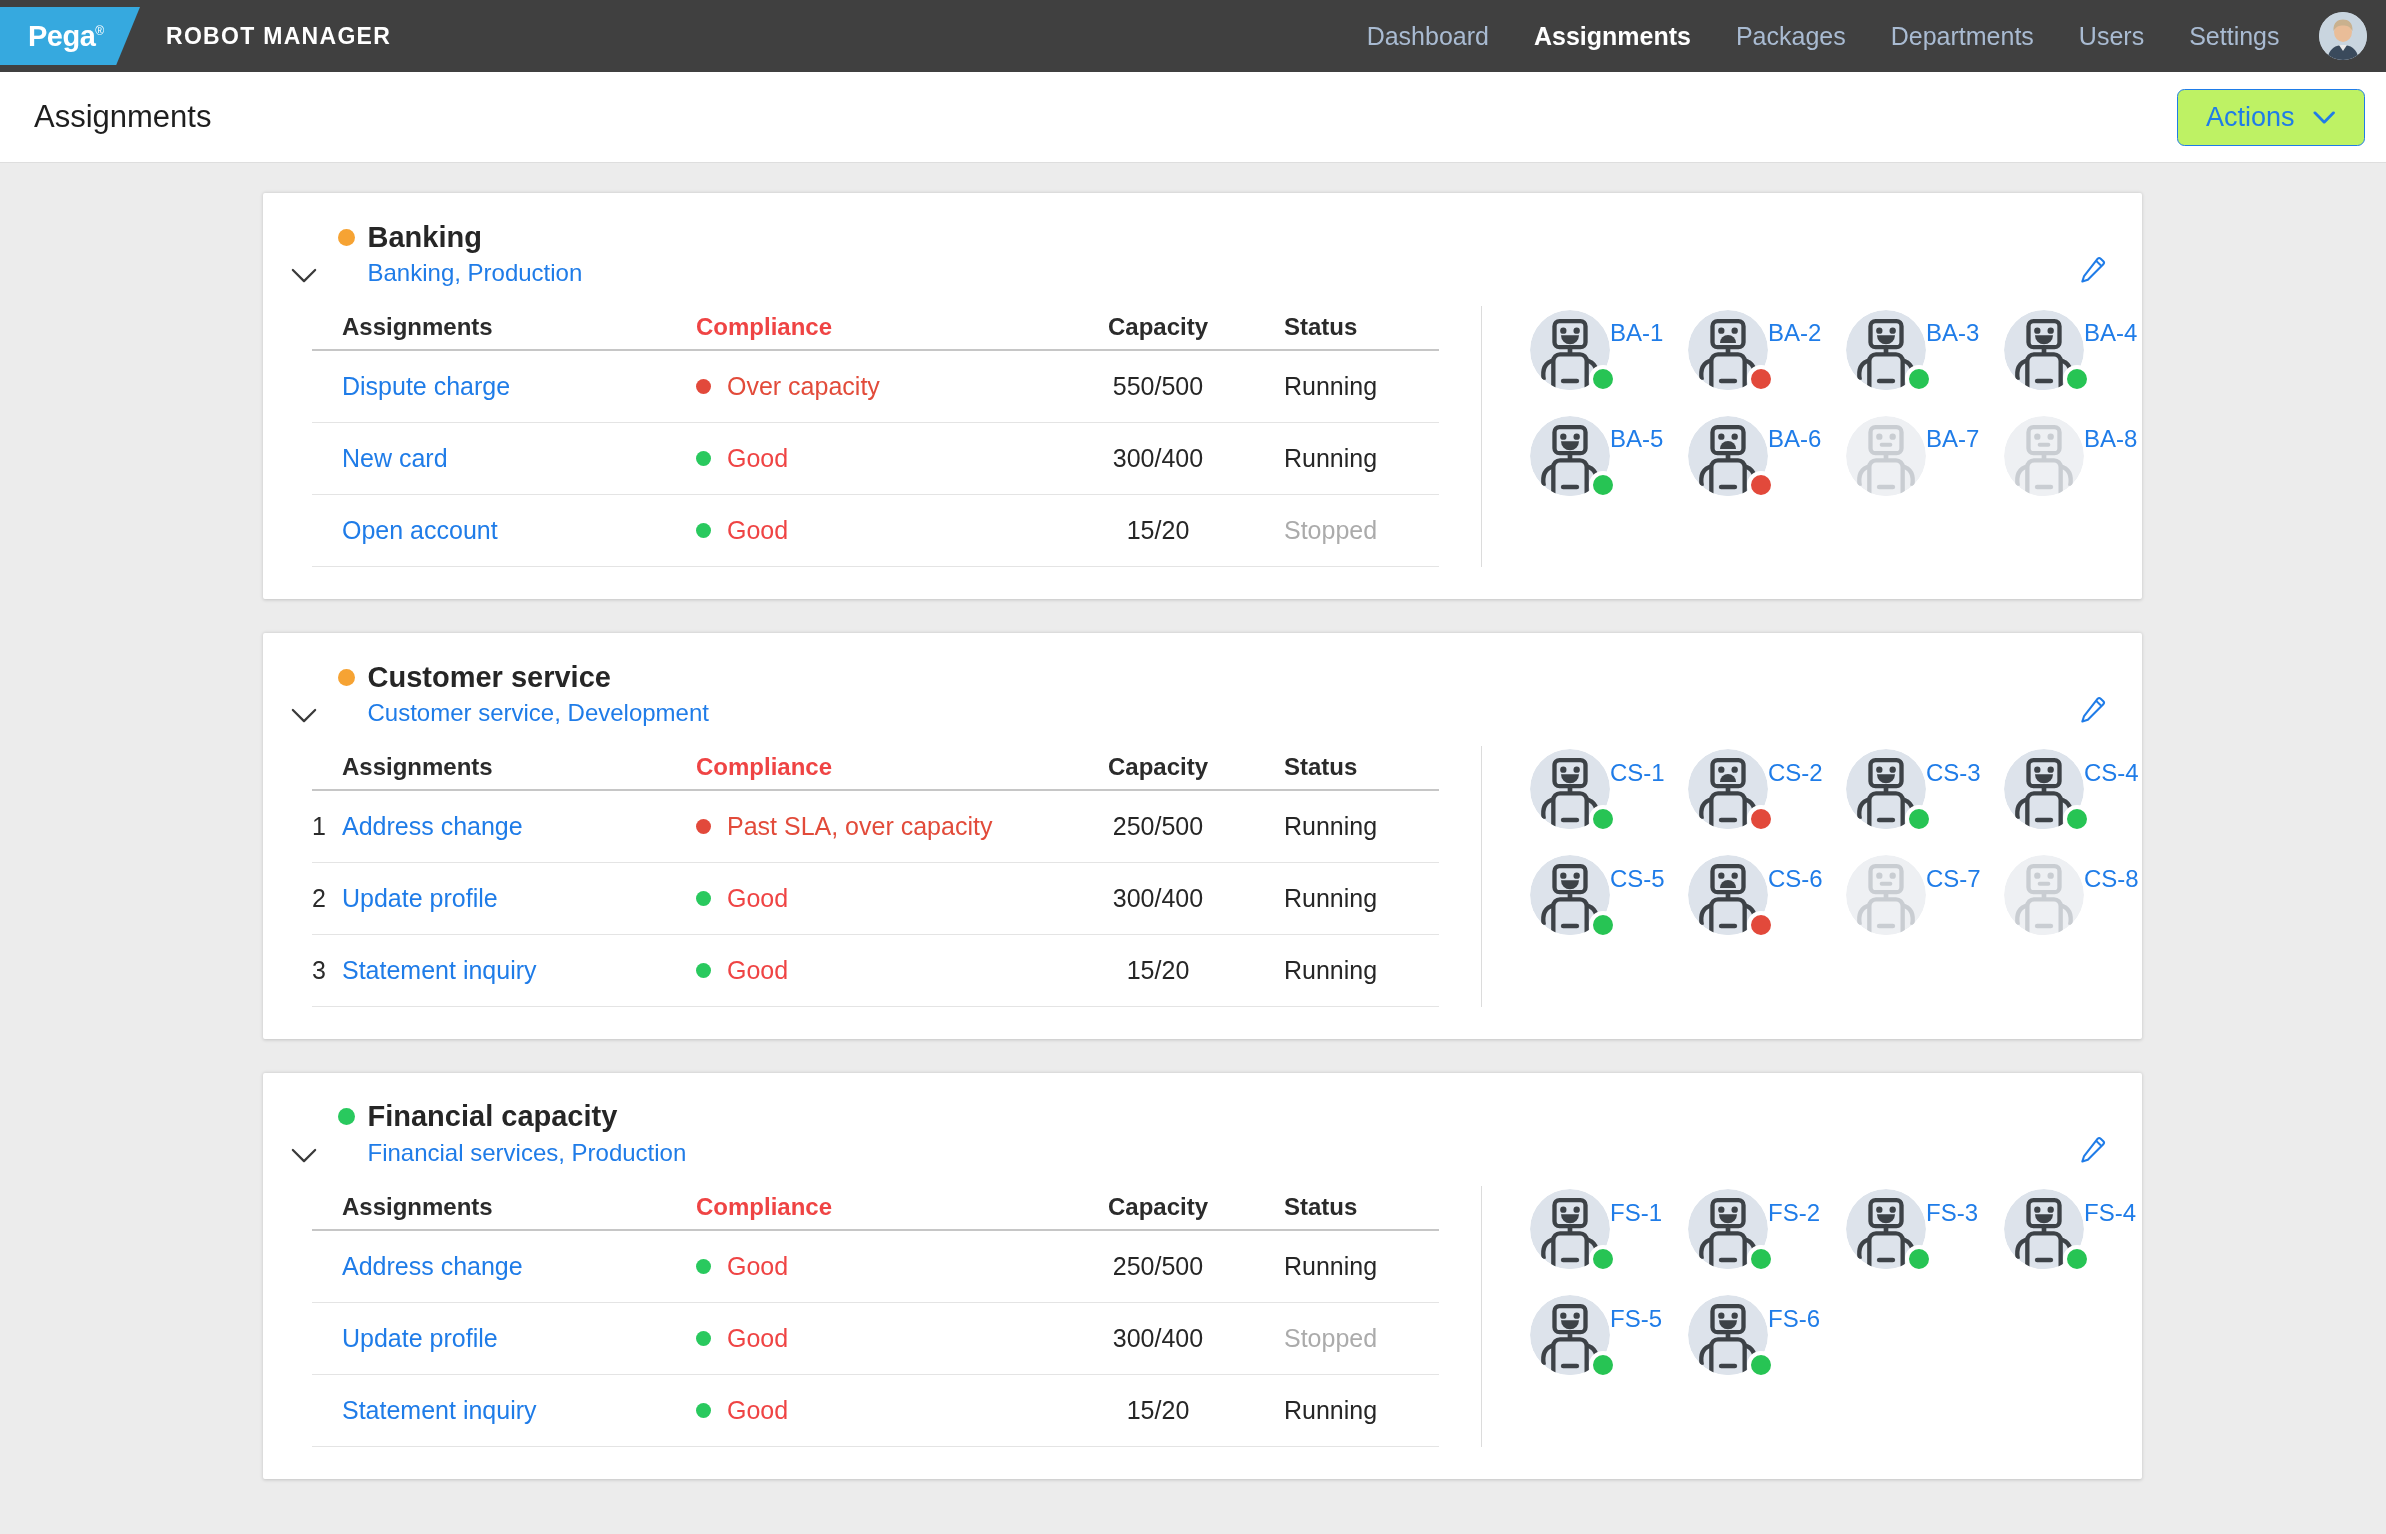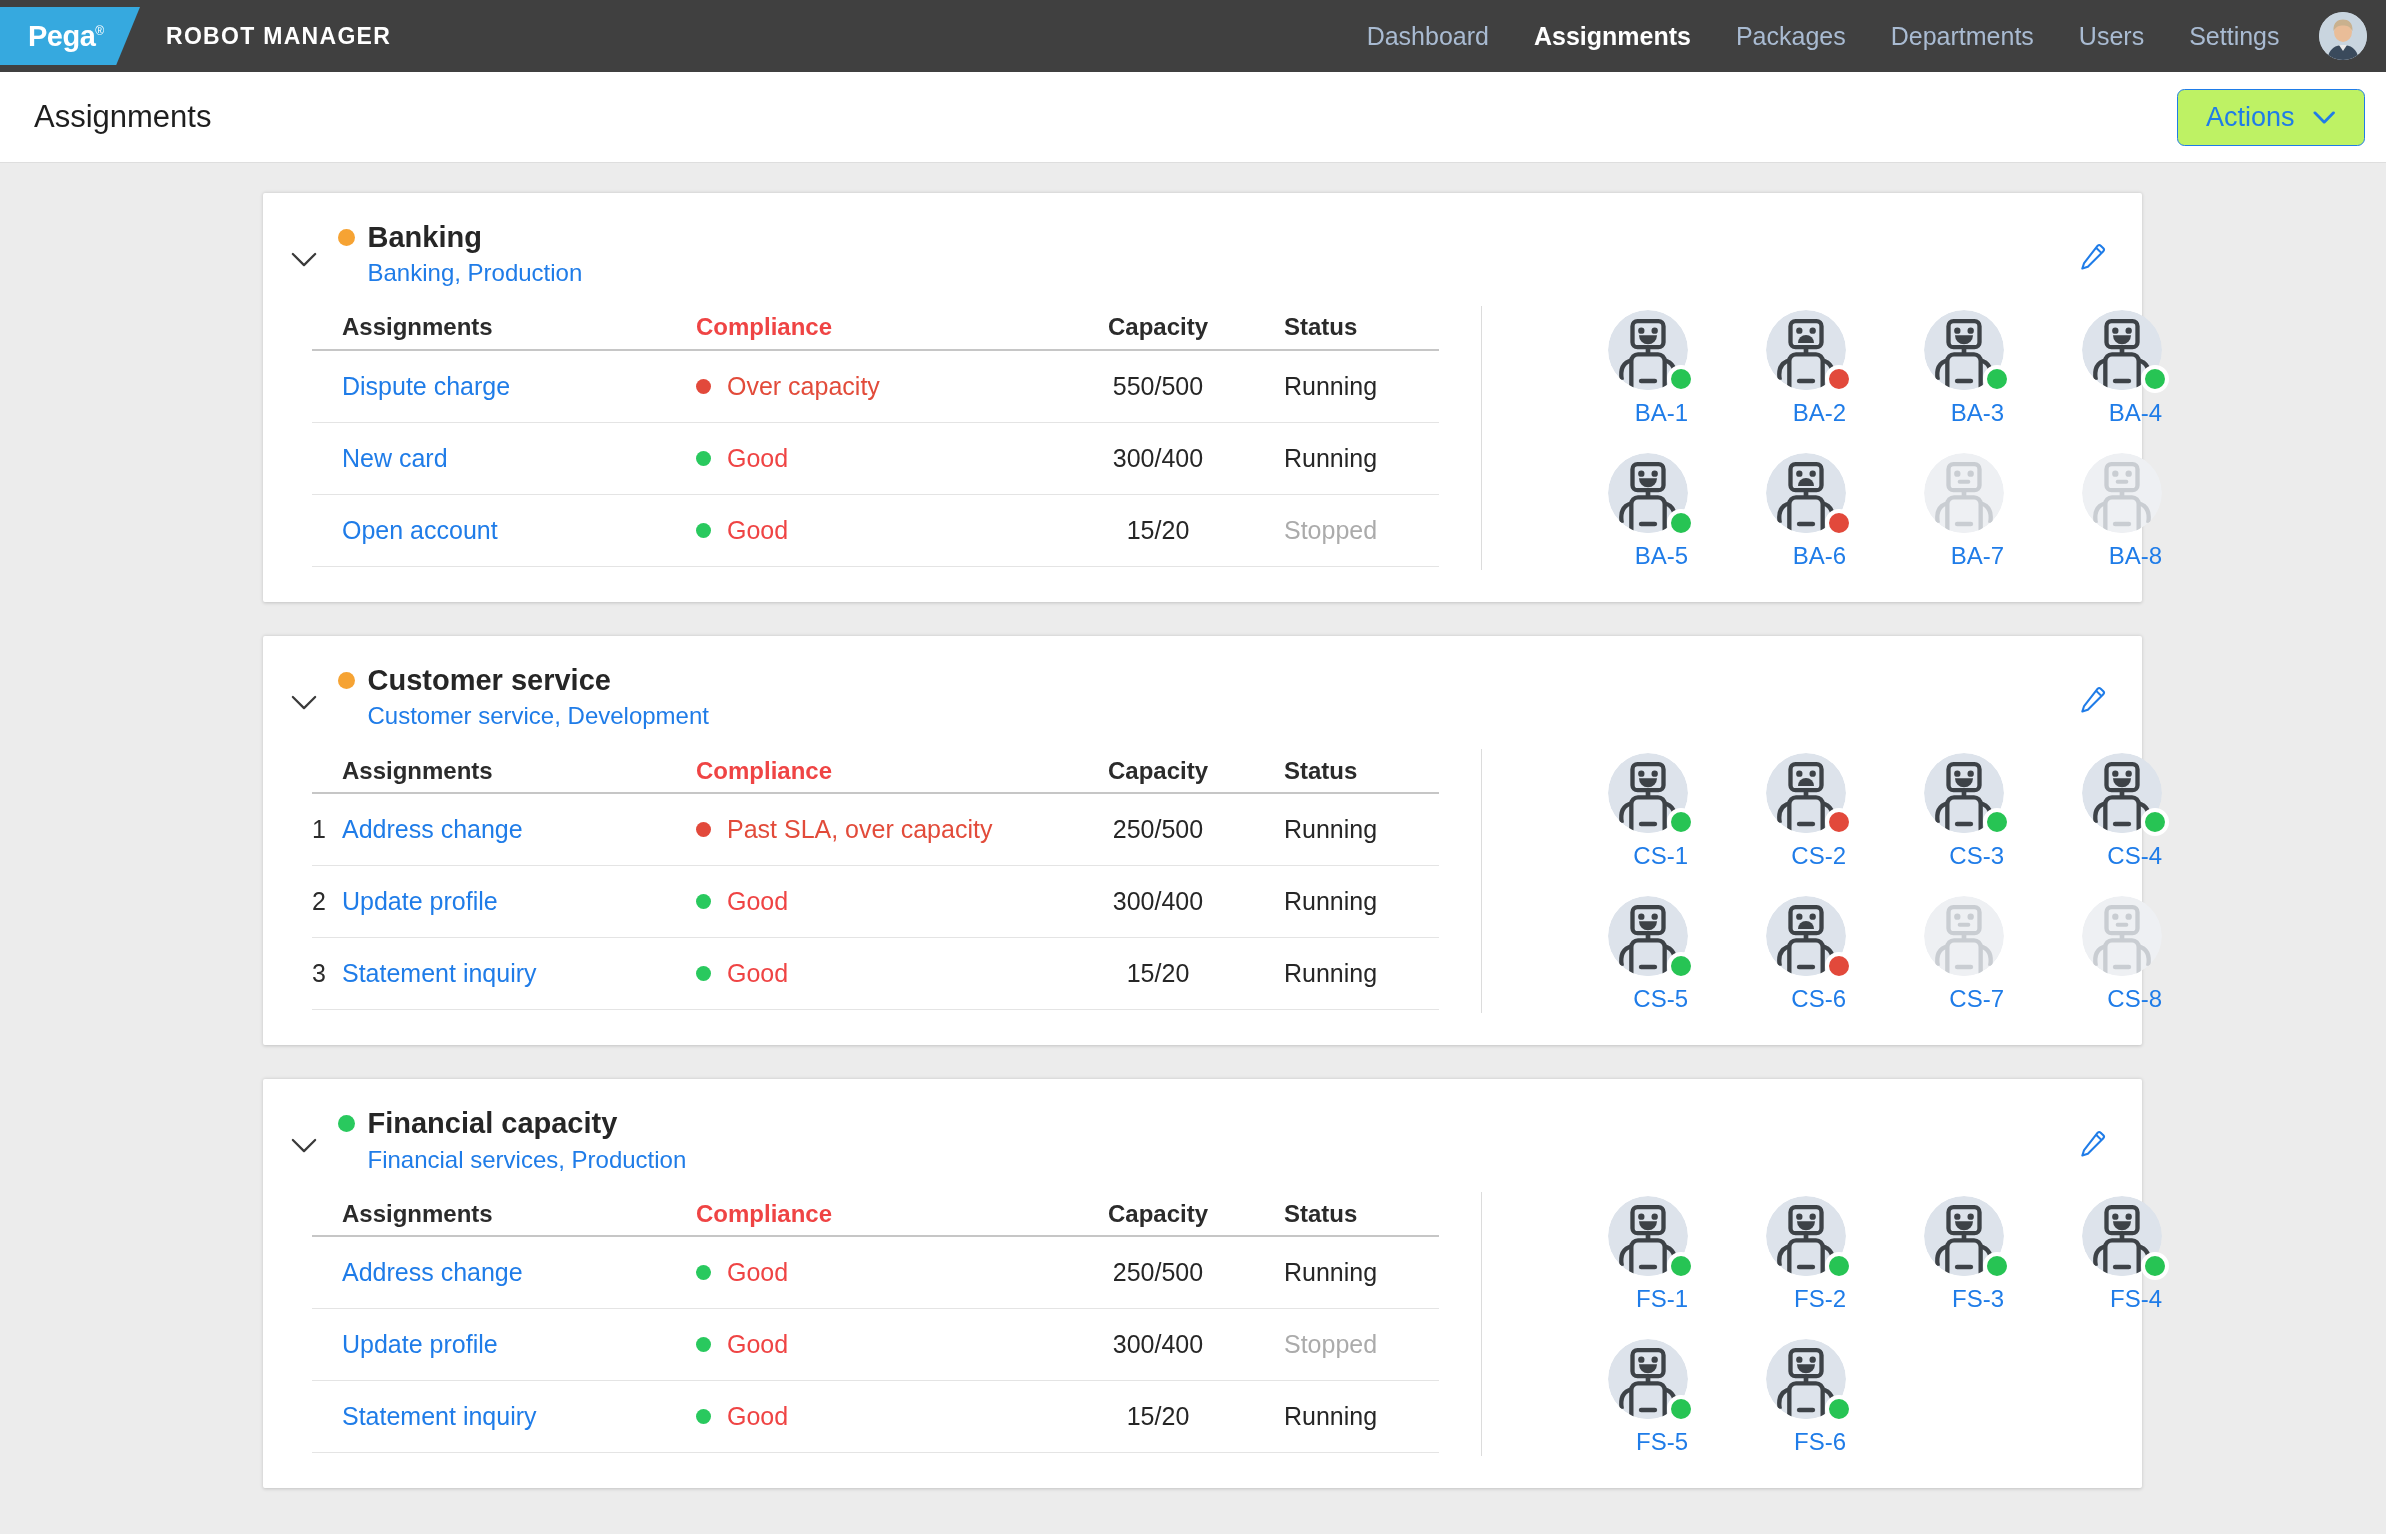--- a/index.html
+++ b/index.html
@@ -30,21 +30,21 @@
               justify-content:space-between; padding:0 22.4px 0 34px; border-bottom:0.9px solid #dedede; }
   .page-title{ font-size:31px; font-weight:400; color:#1e1e1e; }
   .actions-btn{ display:flex; align-items:center; gap:18.6px; background:#bef264;
                 border:1.9px solid #1f7ce8; color:#1f7ce8; border-radius:7.5px;
                 padding:12px 28px; font-size:27px; font-family:inherit; cursor:pointer; }
 
   
   .main{ padding-top:30px; }
   .card{ width:1879px; margin:0 0 34px 263px; background:#fff; border-radius:1.9px;
          box-shadow:0 0.9px 3.7px rgba(0,0,0,.18); padding:24px 0 32px 0; }
-  .card-head{ display:flex; align-items:center; padding:3.7px 34px 0 28px; }
+  .card-head{ display:flex; align-items:flex-end; padding:3.7px 34px 0 28px; }
   .chev{ margin-top:15px; flex:none; cursor:pointer; }
   .head-text{ margin-left:20.5px; }
   .head-title-row{ display:flex; align-items:center; gap:13px; }
   .dept-dot{ width:17px; height:17px; border-radius:50%; flex:none; }
   .dept-name{ font-size:29px; font-weight:600; color:#262626; }
   .dept-link{ display:block; font-size:24px; color:#1f7ce8; margin-left:30px; margin-top:5.6px; }
   .pencil{ margin-left:auto; margin-top:7.5px; cursor:pointer; }
 
   .card-body{ display:flex; margin-top:18.6px; }
   .tbl{ width:1219px; flex:none; padding-left:49px; padding-right:42px; border-right:1.9px solid #dcdcdc; }
@@ -59,21 +59,21 @@
   .level-good .cdot{ background:#29c95e; }
   .level-bad .cdot{ background:#e2493b; }
   .col-cap{ width:140px; flex:none; text-align:center; color:#262626; }
   .col-status{ width:158px; flex:none; margin-left:56px; color:#262626; }
   .col-status.muted{ color:#ababab; }
   .thead .col-cap, .thead .col-status{ color:#2b2b2b; }
 
   
   .robots{ flex:1; padding-left:48px; padding-top:3.7px; display:grid;
            grid-template-columns:repeat(4,158px); row-gap:26px; align-content:start; }
-  .robot{ display:flex; flex-direction:column; align-items:flex-end; }
+  .robot{ display:flex; flex-direction:row; align-items:flex-start; }
   .avatar-wrap{ position:relative; width:80px; height:80px; }
   .avatar{ width:80px; height:80px; border-radius:50%; overflow:hidden; }
   .badge{ position:absolute; width:28px; height:28px; border-radius:50%;
           border:4.7px solid #ffffff; right:-6.5px; bottom:-3.7px; }
   .badge.good{ background:#27c454; }
   .badge.bad{ background:#e2493b; }
   .rlabel{ margin-top:9.3px; font-size:24px; color:#1f7ce8; }
 </style>
 </head>
 <body>

